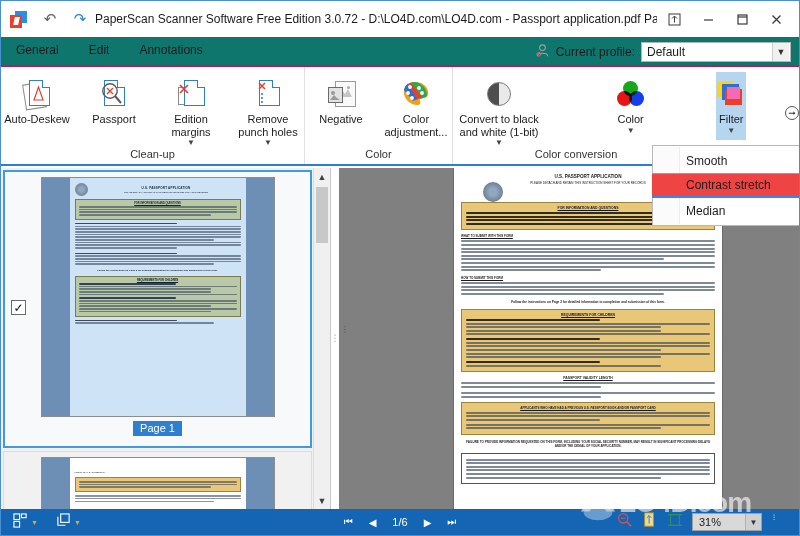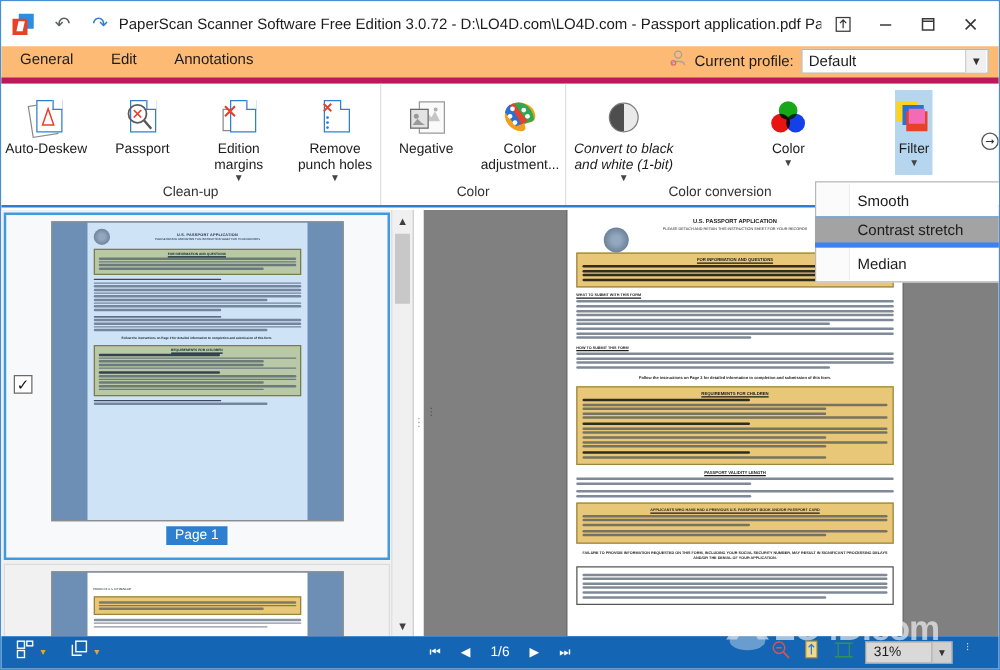--- a/index.html
+++ b/index.html
@@ -59,22 +59,22 @@
   .win-btn {
     width: 34px; height: 30px;
     display: flex; align-items: center; justify-content: center;
     color: #3a3a3a; font-size: 13px;
   }
   .win-btn svg { display: block; }
 
   
   .tabstrip {
     position: absolute; top: 36px; left: 0; right: 0; height: 30px;
-    background: #fdba74;
-    border-bottom: 5px solid #be185d;
+    background: #0f766e;
+    border-bottom: 2px solid #be185d;
     display: flex; align-items: flex-end;
   }
   .tab {
     height: 30px; padding: 0 14px;
     display: flex; align-items: center;
     font-size: 12px; color: #1c1c1c;
     border: 1px solid transparent;
     position: relative;
   }
   .tab.active {
@@ -124,21 +124,21 @@
   .rgroup-label {
     text-align: center; font-size: 11px; color: #333;
     padding-bottom: 4px;
   }
   .rbtn {
     width: 72px; min-height: 68px;
     display: flex; flex-direction: column; align-items: center;
     padding: 3px 1px 0;
     text-align: center;
   }
-  .rbtn.wide { width: 92px; font-style: italic; }
+  .rbtn.wide { width: 92px; }
   .rbtn.active { background: #b6d6f0; }
   .rbtn .ico { height: 38px; display: flex; align-items: center; justify-content: center; }
   .rbtn .lbl { font-size: 11px; color: #1c1c1c; line-height: 1.15; }
   .rbtn .dd { font-size: 8px; color: #444; line-height: 1; margin-top: 1px; }
 
   
   .doc-ico { position: relative; width: 26px; height: 30px; }
   .page {
     position: absolute; width: 21px; height: 26px;
     border: 1.4px solid #2f7fd0; background: #fff;
@@ -195,23 +195,23 @@
     position: absolute; left: 1px; top: 1px; bottom: 1px; width: 26px;
     background: #fbfbfb; border-right: 1px solid #ededed;
   }
   .mitem {
     position: relative; height: 25px;
     display: flex; align-items: center;
     padding-left: 33px; font-size: 12px; color: #1c1c1c;
     z-index: 2;
   }
   .mitem.sel {
-    background: #a3a3a3;
+    background: #ef4444;
     border-top: 1px solid #6ea9d8;
-    border-bottom: 4px solid #3b82f6;
+    border-bottom: 2px solid #3b82f6;
     margin-left: -1px; margin-right: -1px;
     padding-left: 34px;
   }
 
   
   .workspace {
     position: absolute; top: 167px; left: 0; right: 0; bottom: 26px;
     background: #e8e8e8;
     display: flex;
   }

